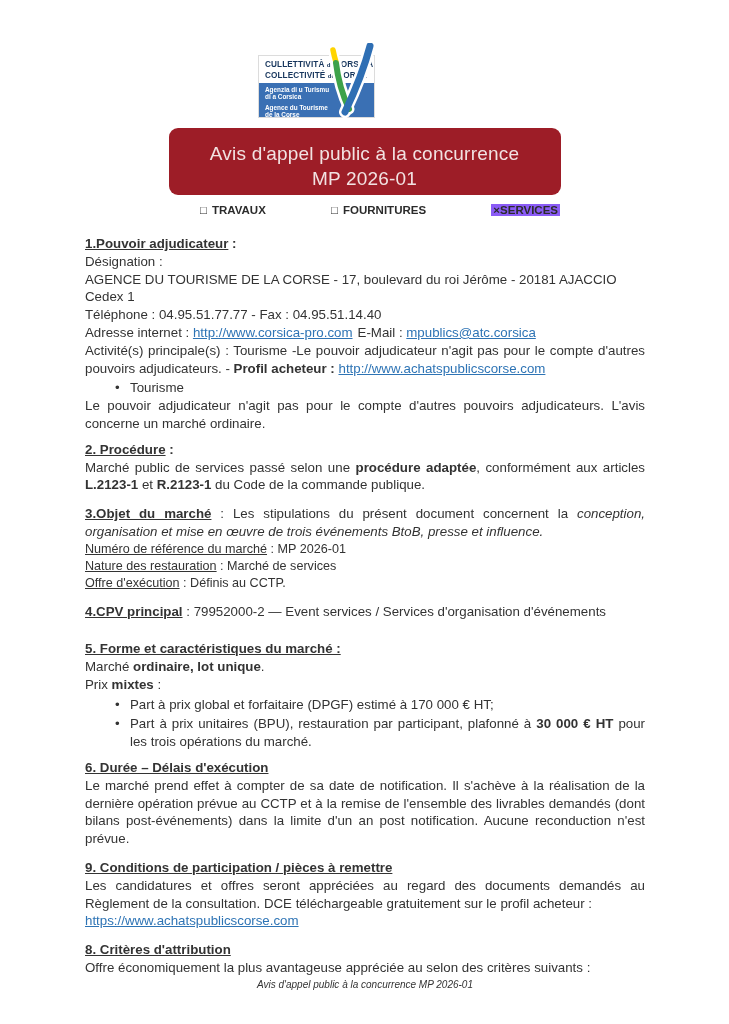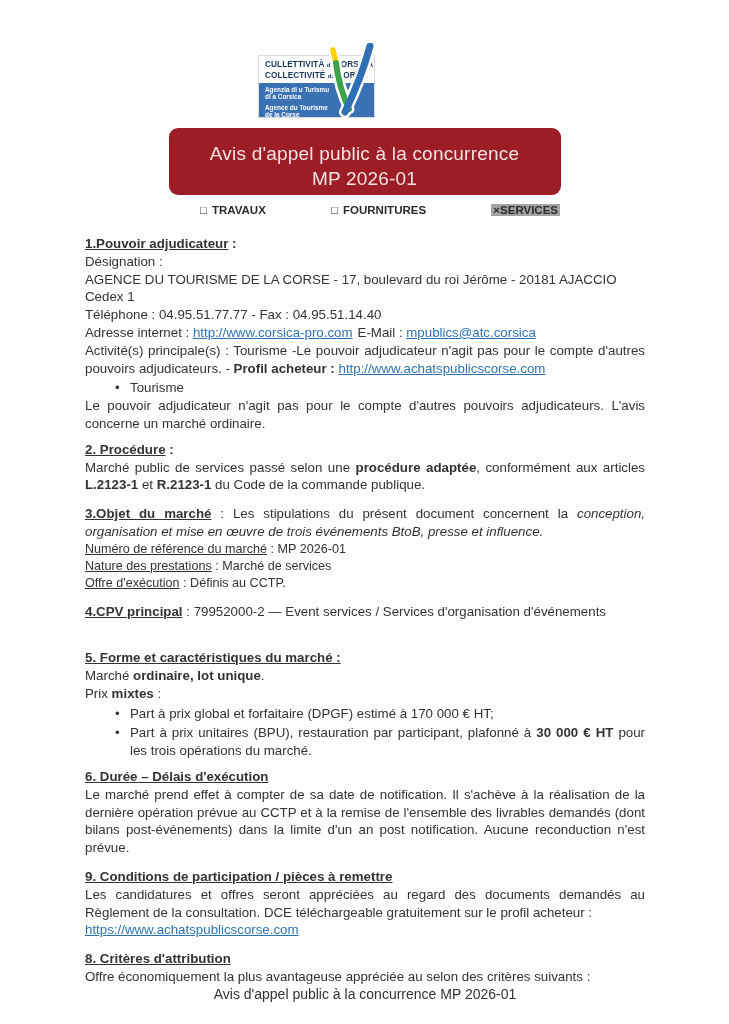--- a/index.html
+++ b/index.html
@@ -30,40 +30,40 @@
     font-weight:400;letter-spacing:.2px;
   }
   
   .cats{
     display:flex;justify-content:space-between;align-items:center;
     margin:9px 0 0 200px;width:360px;font-size:11.5px;font-weight:700;color:#2b2b2b;
   }
   .cat{white-space:nowrap;}
   .cat-mark{margin-right:5px;font-weight:400;}
   .cat-mark.x{margin-right:0;font-weight:700;}
-  .highlight{background:#a3a3a3;padding:0 2px;}
+  .highlight{background:#8b5cf6;padding:0 2px;}
   
   .content{padding:14px 84px 0 85px;}
   .line{margin:0;font-size:13.3px;line-height:17.8px;}
   .meta{font-size:12.6px;line-height:17.2px;}
   .just{text-align:justify;}
   .b{font-weight:700;}
   .i{font-style:italic;}
   .u{text-decoration:underline;}
   .h{font-weight:700;text-decoration:underline;}
   .link{color:#2e74b5;text-decoration:underline;cursor:pointer;}
   .section{margin-top:8px;}
   .section.first{margin-top:5px;}
   .section.mt-md{margin-top:11px;}
-  .section.mt-lg{margin-top:28px;}
+  .section.mt-lg{margin-top:19px;}
   .bullet{position:relative;padding-left:45px;margin-top:2px;}
   .bullet .dot{position:absolute;left:30px;top:0;}
   .gap-left{padding-left:5px;}
   
-  .footer{margin-top:1px;text-align:center;font-size:14px;line-height:14px;color:#333;}
+  .footer{margin-top:1px;text-align:center;font-size:10px;line-height:14px;color:#333;font-style:italic;}
 </style>
 </head>
 <body>
 
 <div class="page">
 
   <div class="logo-area">
     <div class="logo-box">
       <div class="logo-top">
         <div><span class="lt-pre">CULLETTIVITÀ</span> <span class="lt-small">di</span> <span class="lt-name">CORSICA</span></div>
@@ -115,21 +115,21 @@
     </div>
 
     <div class="section">
       <p class="line"><span class="h">2. Procédure</span><span class="b"> :</span></p>
       <p class="line just"><span>Marché public de services passé selon une </span><span class="b">procédure adaptée</span><span>, conformément aux articles </span><span class="b">L.2123-1</span><span> et </span><span class="b">R.2123-1</span><span> du Code de la commande publique.</span></p>
     </div>
 
     <div class="section mt-md">
       <p class="line just"><span class="h">3.Objet du marché</span><span> : Les stipulations du présent document concernent la </span><span class="i">conception, organisation et mise en œuvre de trois événements BtoB, presse et influence.</span></p>
       <p class="line meta"><span class="u">Numéro de référence du marché</span><span> : MP 2026-01</span></p>
-      <p class="line meta"><span class="u">Nature des prestations</span><span> : Marché de services</span></p>
+      <p class="line meta"><span class="u">Nature des restauration</span><span> : Marché de services</span></p>
       <p class="line meta"><span class="u">Offre d'exécution</span><span> : Définis au CCTP.</span></p>
     </div>
 
     <div class="section mt-md">
       <p class="line"><span class="h">4.CPV principal</span><span> : 79952000-2 — Event services / Services d'organisation d'événements</span></p>
     </div>
 
     <div class="section mt-lg">
       <p class="line"><span class="h">5. Forme et caractéristiques du marché :</span></p>
       <p class="line"><span>Marché </span><span class="b">ordinaire, lot unique</span><span>.</span></p>

